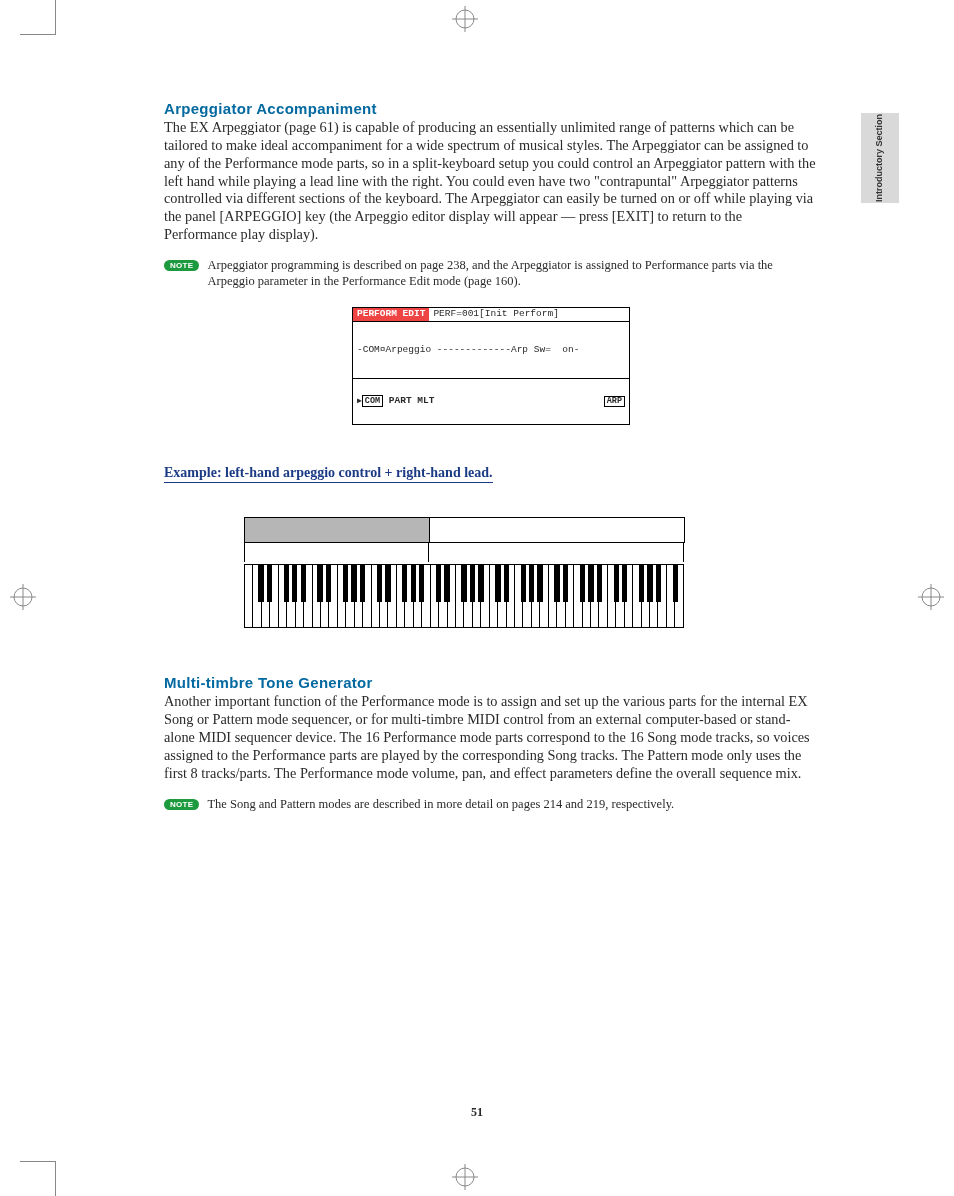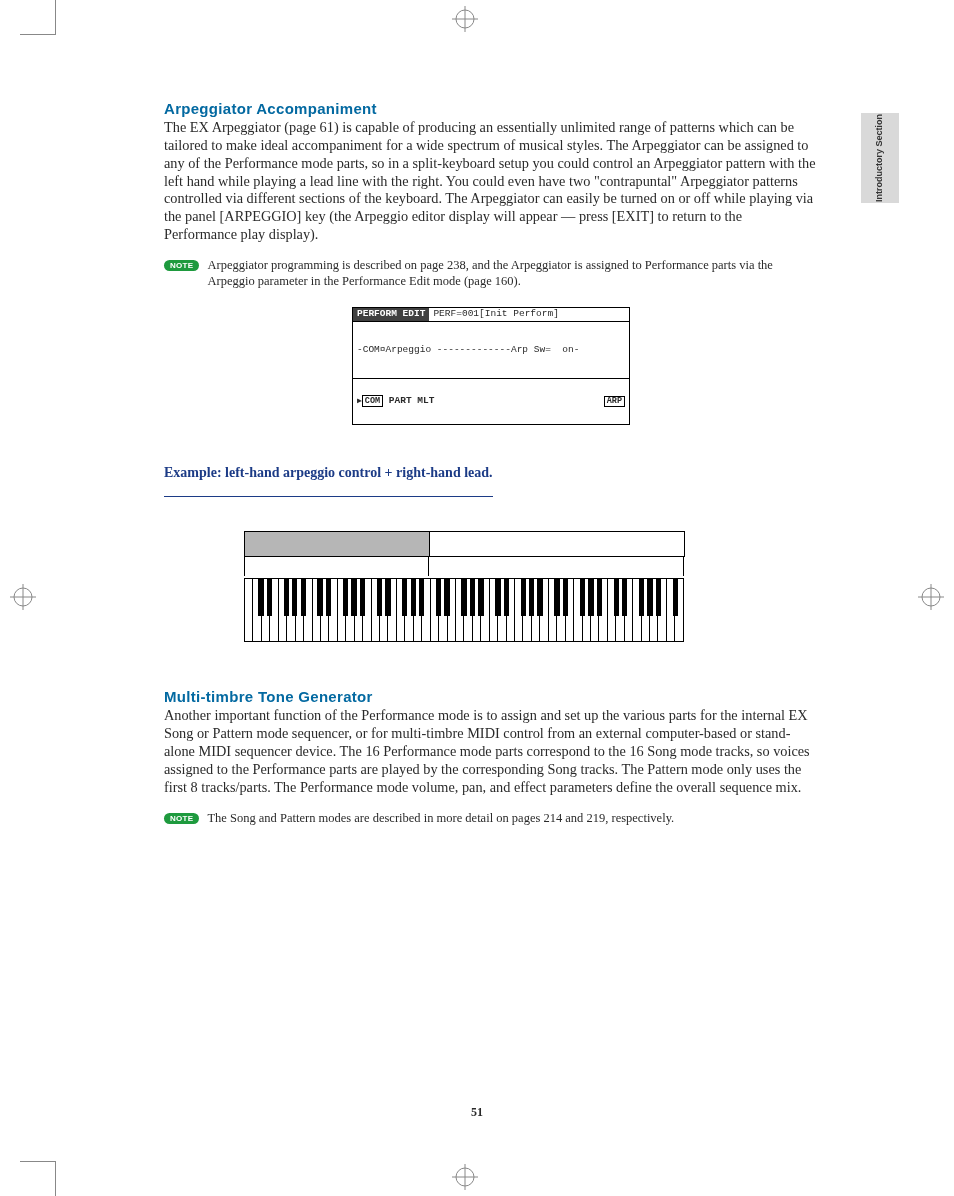--- a/index.html
+++ b/index.html
@@ -101,21 +101,21 @@
     margin: 18px auto 0 auto;
     font-family: 'Courier New', monospace;
     font-size: 9.5px;
     line-height: 1.1;
   }
   .lcd-top {
     display: flex;
     border-bottom: 1px solid #000;
   }
   .lcd-top .lcd-tab {
-    background: #404040;
+    background: #ef4444;
     color: #fff;
     padding: 1px 4px;
     font-weight: bold;
   }
   .lcd-top .lcd-rest {
     flex: 1;
     padding: 1px 4px;
   }
   .lcd-body {
     padding: 2px 4px;
@@ -136,21 +136,21 @@
   }
 
   .example-underline {
     margin-top: 40px;
     color: #1c3b86;
     font-family: Georgia, serif;
     font-weight: bold;
     font-size: 14px;
     border-bottom: 1px solid #1c3b86;
     display: inline-block;
-    padding-bottom: 15px;
+    padding-bottom: 1px;
   }
 
   .diagram {
     margin: 34px 0 0 80px;
     position: relative;
   }
   .split-bars { display: flex; }
   .bar-left {
     width: 184px; height: 24px;
     background: #b6b6b6;

